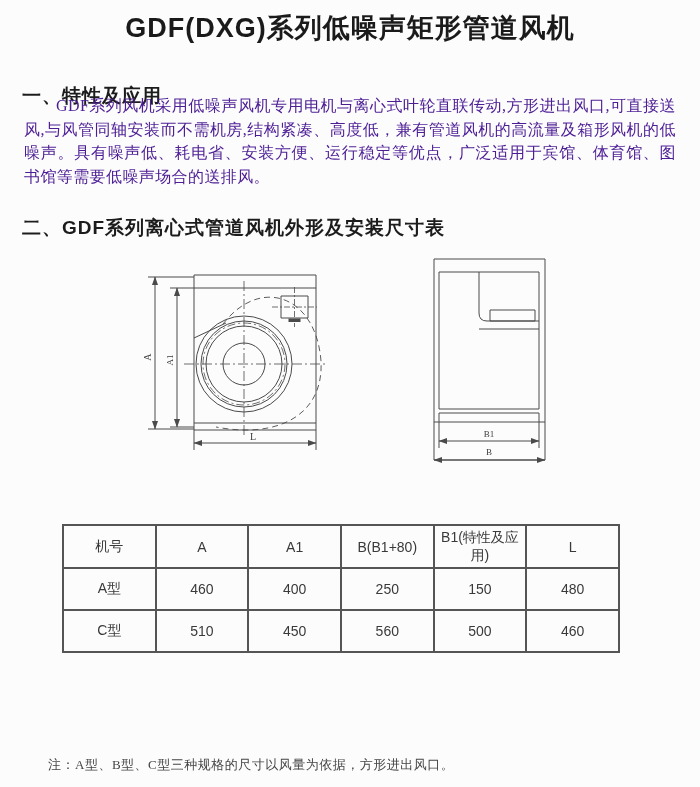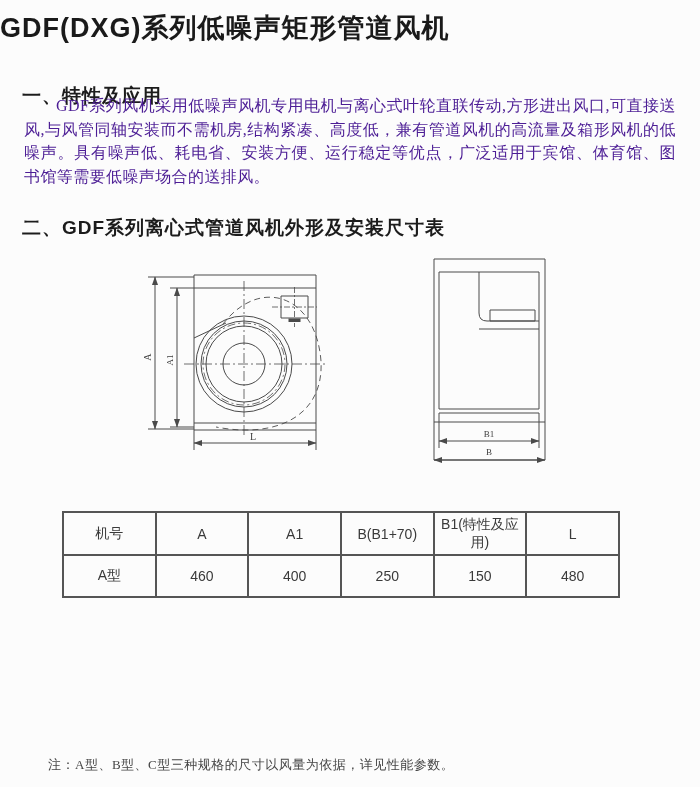--- a/index.html
+++ b/index.html
@@ -6,20 +6,21 @@
   body{
     width:700px;height:787px;
     background:#fcfcfc;
     position:relative;
     overflow:hidden;
     font-family:"Liberation Sans", sans-serif;
     color:#222;
   }
   .page-title{
     position:absolute;top:10px;left:0;width:700px;
+    text-align:center;
     font-size:27px;font-weight:bold;color:#1a1a1a;
     letter-spacing:1px;
     font-family:"Liberation Sans", sans-serif;
   }
   .sec-heading{
     position:absolute;left:22px;
     font-size:19px;font-weight:bold;color:#1c1c1c;
     letter-spacing:1px;
     margin-top:22px;
   }
@@ -32,21 +33,21 @@
     text-align:justify;text-indent:2em;
     letter-spacing:0.4px;
     margin:0;
   }
   svg.draw{position:absolute;}
   #front-view{left:120px;top:243px;width:260px;height:240px;}
   #side-view{left:400px;top:243px;width:220px;height:240px;}
   svg.draw *{vector-effect:non-scaling-stroke;}
   svg text{font-family:"Liberation Serif", serif;fill:#3d3d3d;}
   table.dims{
-    position:absolute;top:511px;left:62px;
+    position:absolute;top:524px;left:62px;
     width:558px;border-collapse:collapse;table-layout:fixed;
     font-size:14px;color:#3a3a3a;
   }
   table.dims th, table.dims td{
     border:2px solid #555;
     text-align:center;vertical-align:middle;
     font-weight:normal;
     padding:0;
   }
   table.dims th{height:41px;font-size:14px;}
@@ -155,30 +156,38 @@
   <text x="89" y="194" font-size="9" text-anchor="middle">B1</text>
   <text x="89" y="212" font-size="9" text-anchor="middle">B</text>
 </svg>
 
 <table class="dims">
   <thead>
     <tr>
       <th>机号</th>
       <th>A</th>
       <th>A1</th>
-      <th>B(B1+70)</th>
+      <th>B(B1+80)</th>
       <th>B1(特性及应用)</th>
       <th>L</th>
     </tr>
   </thead>
   <tbody>
     <tr>
       <td>A型</td>
       <td>460</td>
       <td>400</td>
       <td>250</td>
       <td>150</td>
       <td>480</td>
     </tr>
+    <tr>
+      <td>C型</td>
+      <td>510</td>
+      <td>450</td>
+      <td>560</td>
+      <td>500</td>
+      <td>460</td>
+    </tr>
   </tbody>
 </table>
 
-<div class="footnote">注：A型、B型、C型三种规格的尺寸以风量为依据，详见性能参数。</div>
+<div class="footnote">注：A型、B型、C型三种规格的尺寸以风量为依据，方形进出风口。</div>
 
 </body></html>

